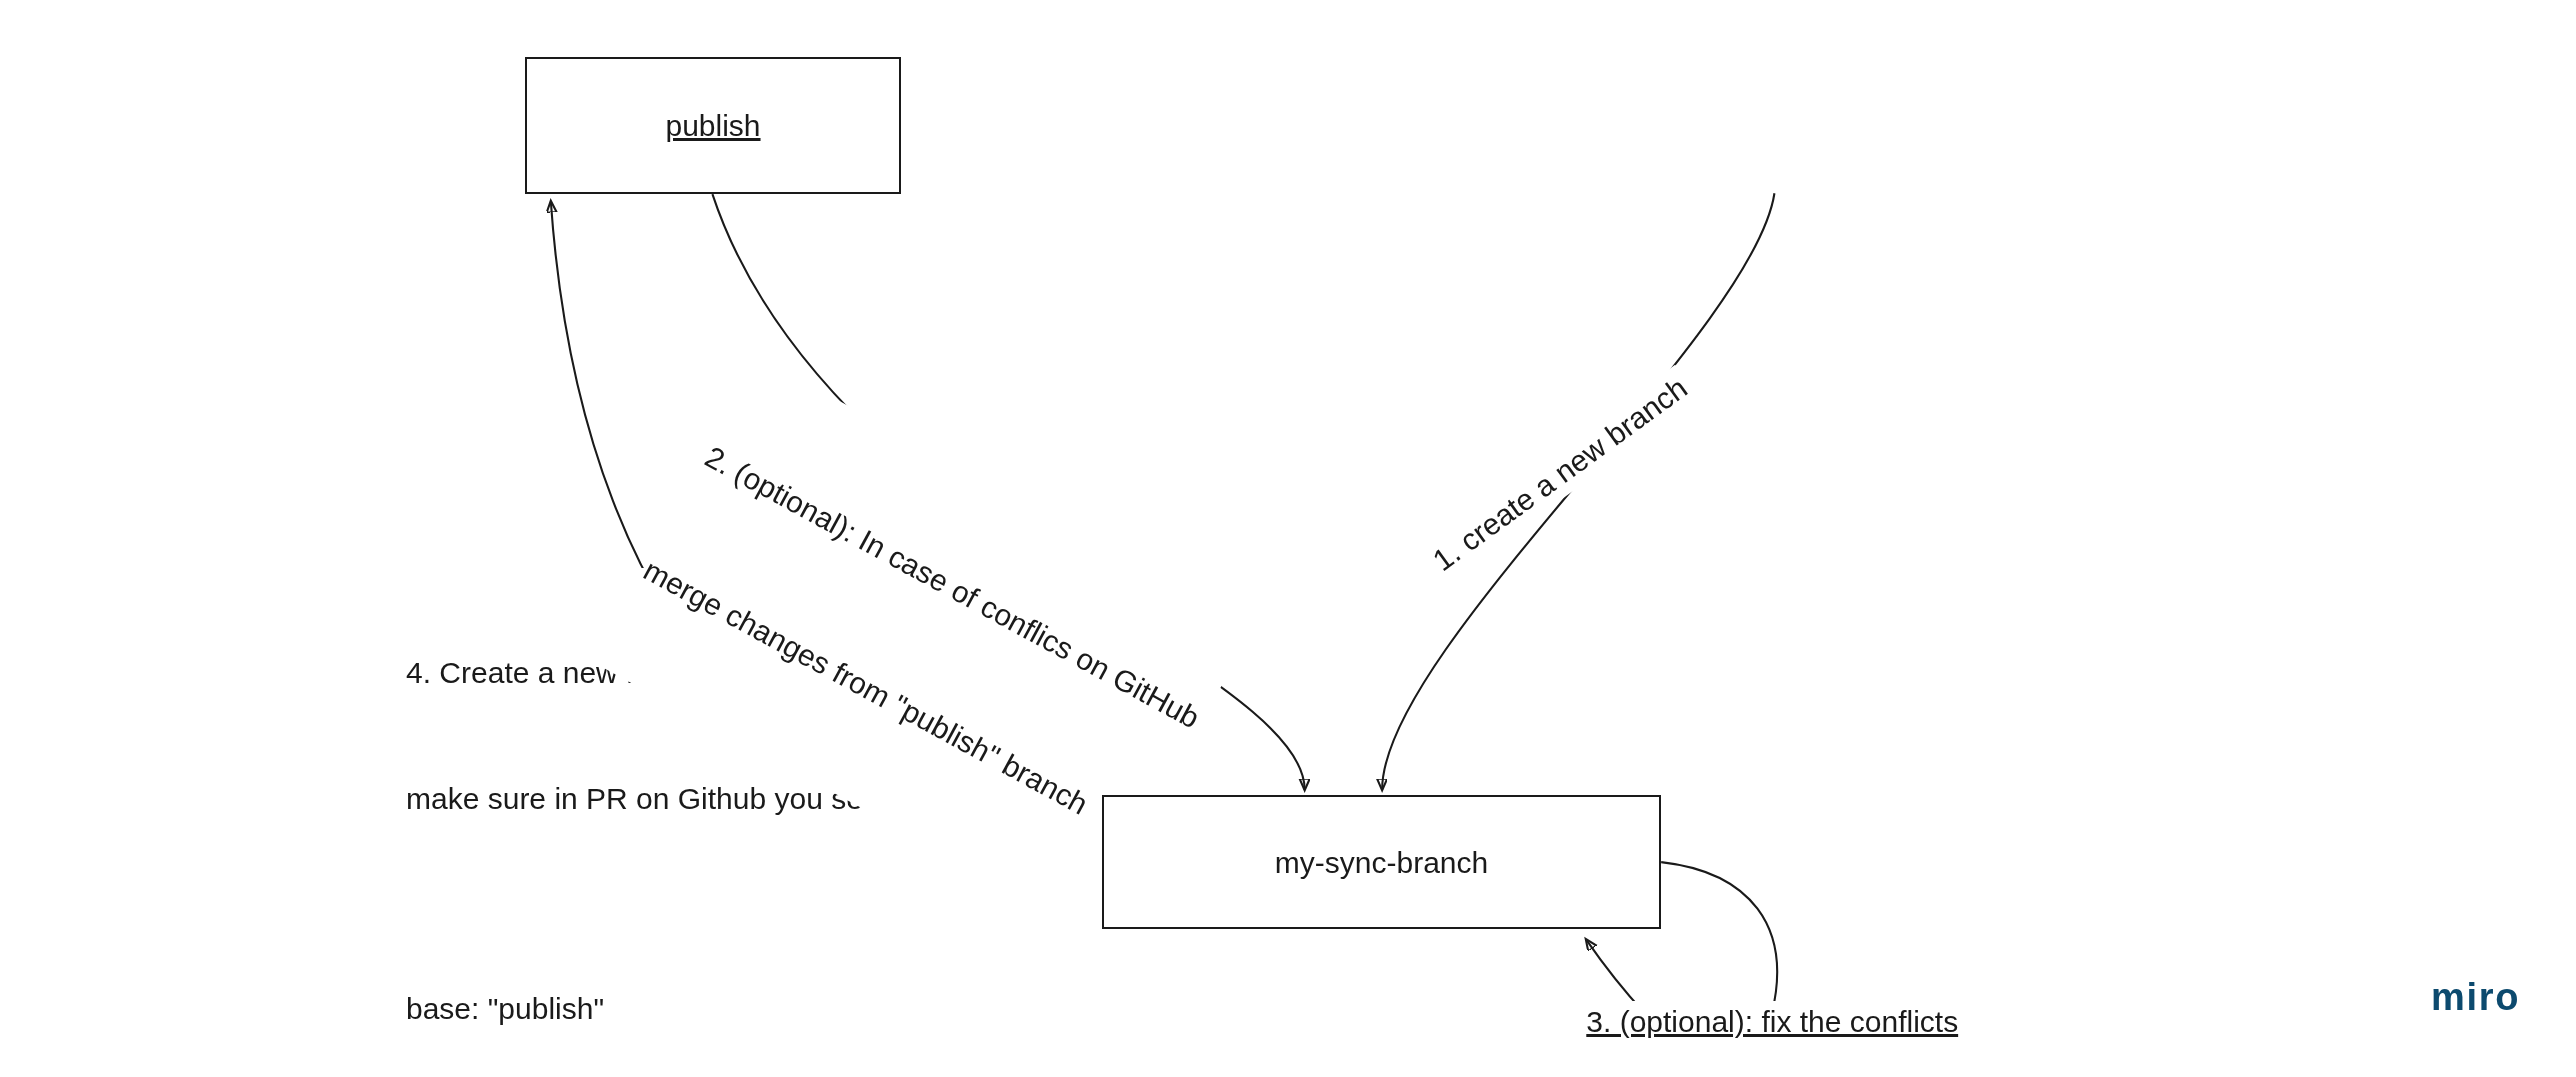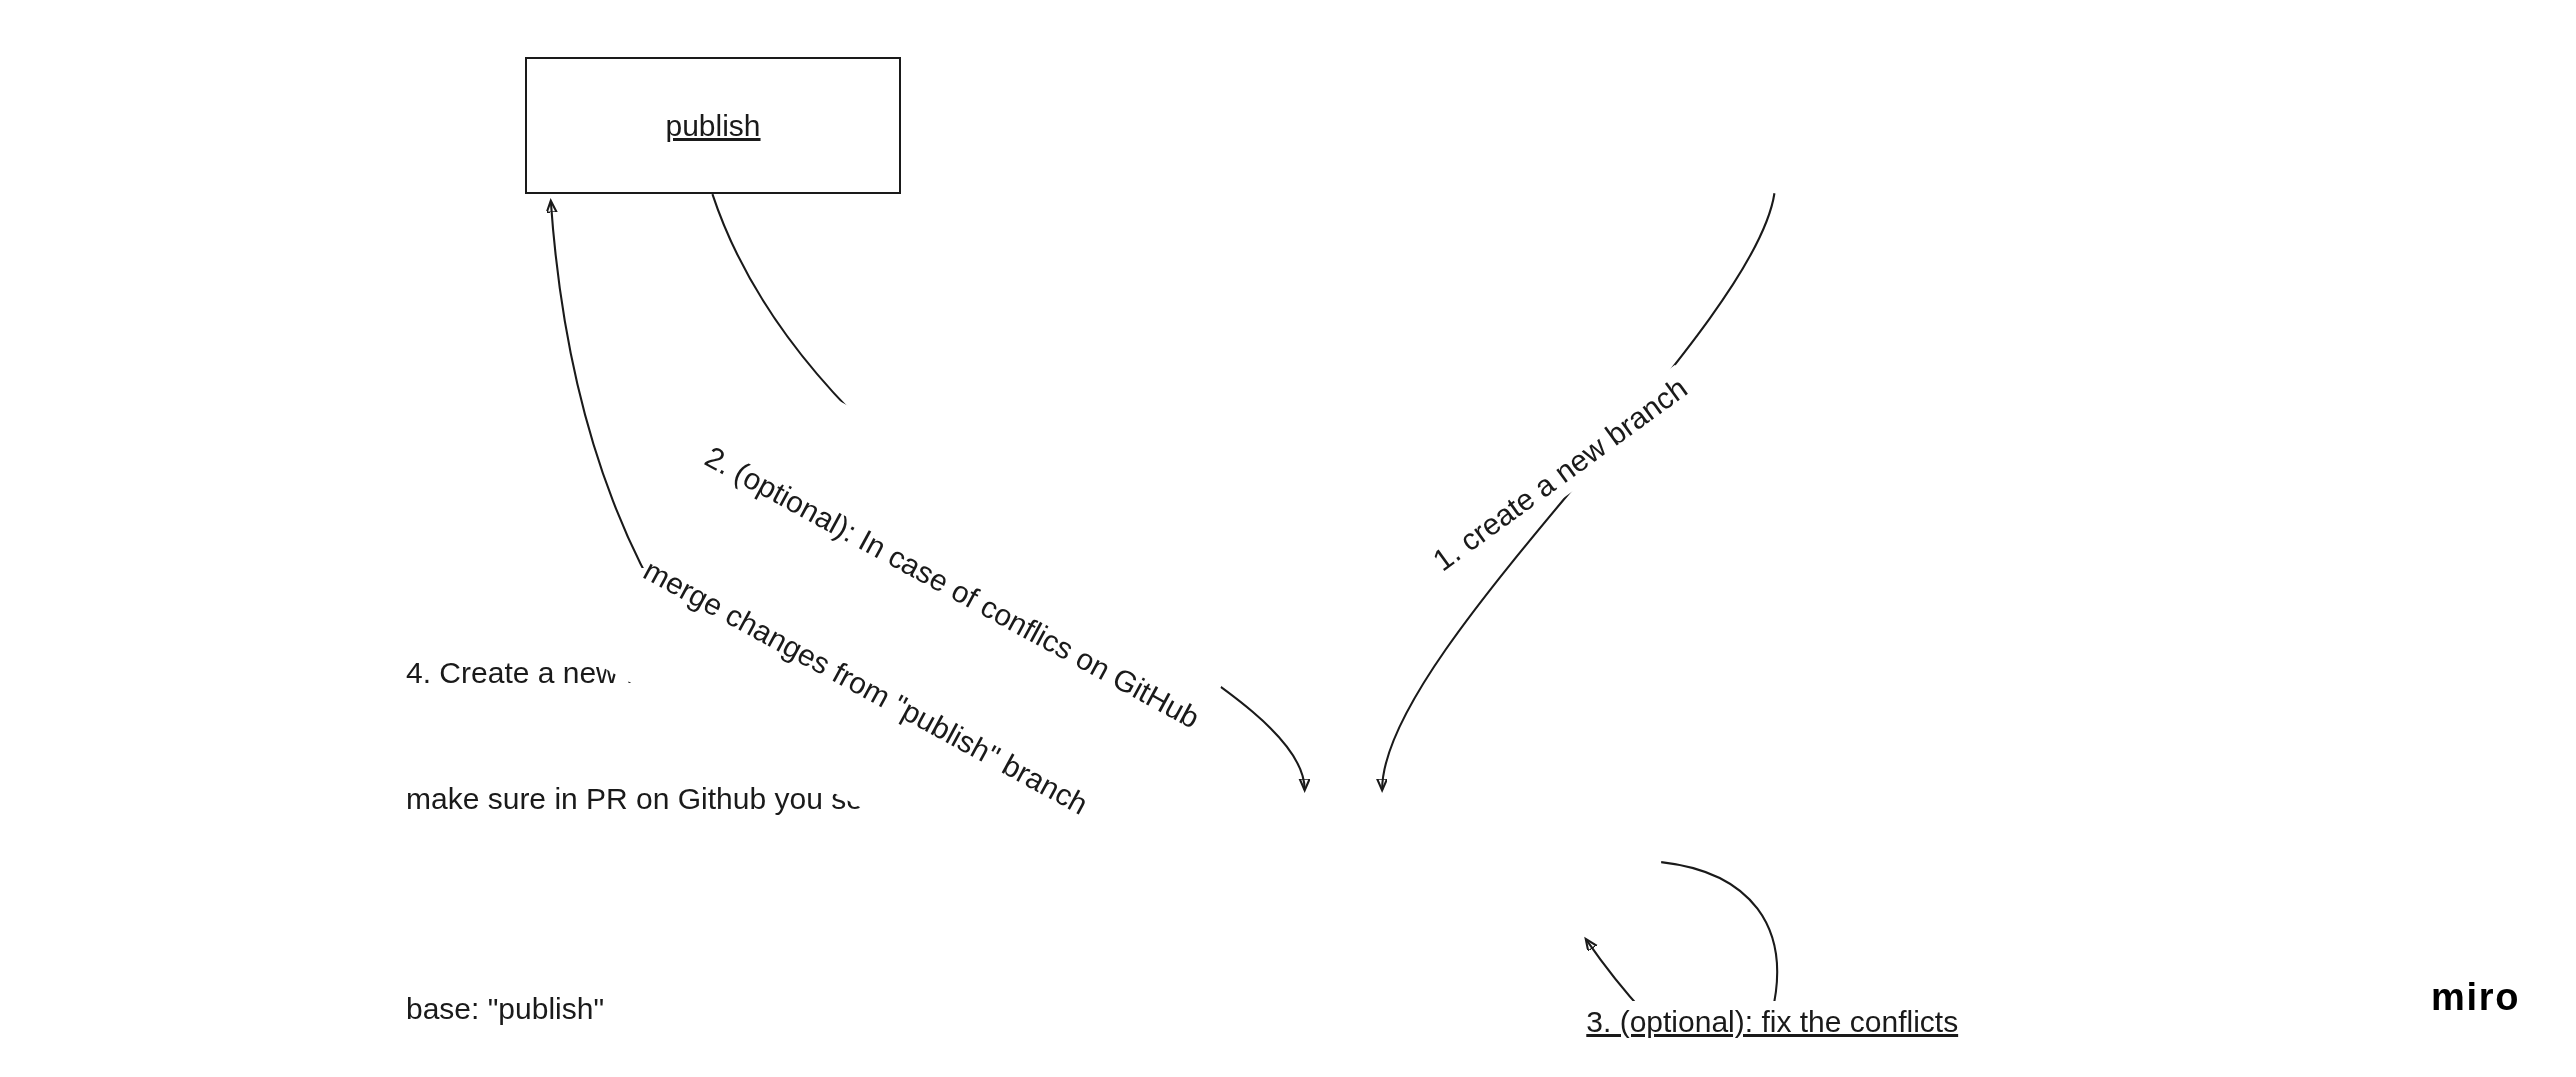--- a/index.html
+++ b/index.html
@@ -84,21 +84,21 @@
     padding: 0 3.3px;
     text-decoration: underline;
   }
   .watermark {
     position: absolute;
     left: 2431px;
     top: 976px;
     font-size: 38px;
     font-weight: bold;
     letter-spacing: 1.7px;
-    color: #000000;
+    color: #0c4a6e;
     z-index: 4;
     user-select: none;
   }
 </style>
 </head>
 <body>
 
 <div class="canvas">
 
   <svg class="connector-layer" viewBox="0 0 3092 1293" xmlns="http://www.w3.org/2000/svg">
@@ -117,20 +117,23 @@
     <path d="M 1994 1035 C 2100 1047, 2152 1112, 2127 1216"></path>
 
     <path d="M 1974 1216 C 1948 1188, 1922 1154, 1904 1128" marker-end="url(#arrowhead)"></path>
   </svg>
 
   <div class="shape-box" id="box-publish">
     <span>publish</span>
   </div>
 
 
+  <div class="shape-box" id="box-my-sync-branch">
+    <span>my-sync-branch</span>
+  </div>
 
   <div class="floating-text" id="text-step4">
     <div>4. Create a new PR;</div>
     <div>make sure in PR on Github you set correctly:</div>
     <div></div>
     <div>base: "publish"</div>
     
   </div>
 
   <div class="floating-text" id="text-step2">

